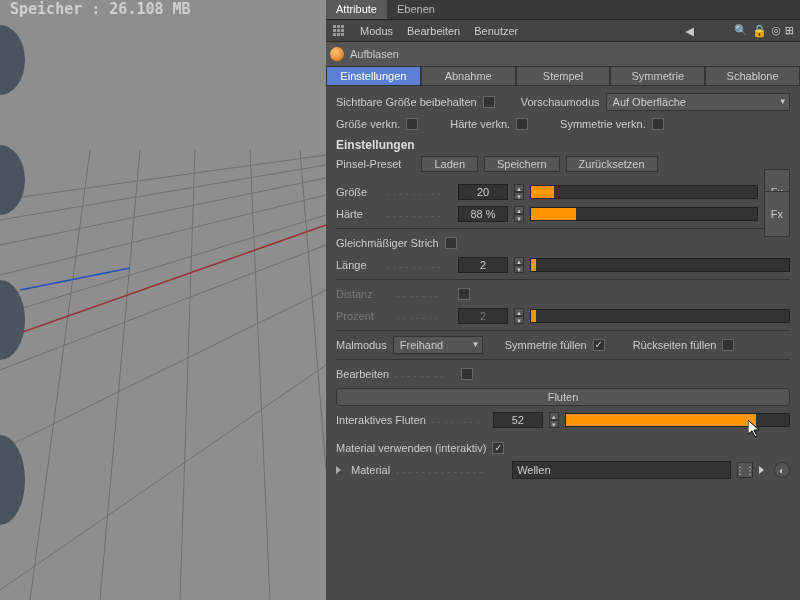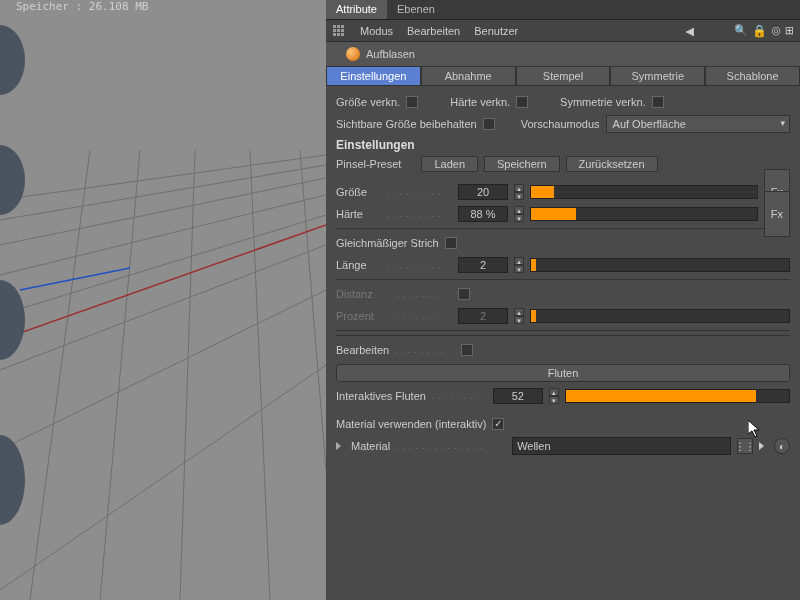--- a/index.html
+++ b/index.html
@@ -1,28 +1,28 @@
 <!DOCTYPE html>
 <html><head>
 <meta charset="utf-8">
 <style>
 * { box-sizing: border-box; margin: 0; padding: 0; font-family: Arial, sans-serif; }
 body { width: 800px; height: 600px; background: #4a4a4a; overflow: hidden; font-size: 11px; color: #ccc; }
 .viewport { position: absolute; left: 0; top: 0; width: 326px; height: 600px; background: #8e8e8e; overflow: hidden; }
-.viewport-info { position: absolute; top: 0; left: 16px; font-family: monospace; font-size: 11px; color: #d0d0d0; }
+.viewport-info { position: absolute; top: 0; left: 10px; font-family: monospace; font-size: 15px; color: #d0d0d0; font-weight: bold; }
 .viewport-grid { position: absolute; top: 0; left: 0; width: 100%; height: 100%; }
 .panel { position: absolute; left: 326px; top: 0; width: 474px; height: 600px; background: #4a4a4a; }
 .tab-row { display: flex; height: 20px; background: #3a3a3a; border-bottom: 1px solid #222; }
 .tab { padding: 3px 10px; font-size: 11px; color: #bbb; cursor: pointer; }
 .tab.active { background: #5a5a5a; color: #fff; }
 .menu-row { display: flex; align-items: center; height: 22px; background: #444; padding: 0 6px; gap: 14px; border-bottom: 1px solid #2a2a2a; }
 .menu-item { font-size: 11px; color: #ccc; cursor: pointer; }
 .menu-icon { width: 14px; height: 14px; display: inline-block; }
 .menu-right { margin-left: auto; display: flex; gap: 4px; align-items: center; }
-.tool-header { display: flex; align-items: center; height: 24px; background: #555; padding: 0 20px; gap: 6px; }
+.tool-header { display: flex; align-items: center; height: 24px; background: #555; padding: 0 4px; gap: 6px; }
 .ball-icon { width: 14px; height: 14px; border-radius: 50%; background: radial-gradient(circle at 35% 35%, #ffc37a, #d66a00); }
 .sub-tab-row { display: flex; height: 20px; background: #3a3a3a; }
 .sub-tab { flex: 1; text-align: center; padding: 3px 2px; font-size: 11px; color: #ccc; background: #555; border: 1px solid #333; cursor: pointer; }
 .sub-tab.active { background: #5b7fd1; color: #fff; }
 .content { padding: 6px 10px; }
 .row { display: flex; align-items: center; height: 20px; margin-bottom: 2px; gap: 6px; }
 .row-label { color: #ccc; font-size: 11px; white-space: nowrap; }
 .dots { color: #888; font-size: 8px; letter-spacing: 1px; overflow: hidden; }
 .checkbox { width: 12px; height: 12px; background: #333; border: 1px solid #666; display: inline-block; }
 .checkbox.checked::after { content: "✓"; color: #ccc; font-size: 10px; line-height: 10px; display: block; text-align: center; }
@@ -118,35 +118,35 @@
   <div class="sub-tab-row">
     <div class="sub-tab active">Einstellungen</div>
     <div class="sub-tab">Abnahme</div>
     <div class="sub-tab">Stempel</div>
     <div class="sub-tab">Symmetrie</div>
     <div class="sub-tab">Schablone</div>
   </div>
 
   <div class="content">
     <div class="row">
-      <span class="row-label">Größe verkn.</span>
-      <span class="checkbox"></span>
-      <span style="width:20px"></span>
-      <span class="row-label">Härte verkn.</span>
-      <span class="checkbox"></span>
-      <span style="width:20px"></span>
-      <span class="row-label">Symmetrie verkn.</span>
-      <span class="checkbox"></span>
-    </div>
-    <div class="row">
       <span class="row-label">Sichtbare Größe beibehalten</span>
       <span class="checkbox"></span>
       <span style="width:14px"></span>
       <span class="row-label">Vorschaumodus</span>
       <span class="dropdown" style="flex:1">Auf Oberfläche</span>
+    </div>
+    <div class="row">
+      <span class="row-label">Größe verkn.</span>
+      <span class="checkbox"></span>
+      <span style="width:20px"></span>
+      <span class="row-label">Härte verkn.</span>
+      <span class="checkbox"></span>
+      <span style="width:20px"></span>
+      <span class="row-label">Symmetrie verkn.</span>
+      <span class="checkbox"></span>
     </div>
 
     <div class="section-title">Einstellungen</div>
     <div class="row">
       <span class="row-label">Pinsel-Preset</span>
       <span style="width:8px"></span>
       <span class="btn">Laden</span>
       <span class="btn">Speichern</span>
       <span class="btn">Zurücksetzen</span>
     </div>
@@ -206,20 +206,30 @@
       <span class="num-input disabled">2</span>
       <span class="spinner">
           <span>▴</span>
           <span>▾</span>
         </span>
       <div class="slider">
           <div class="slider-fill" style="width:2%"></div>
         </div>
     </div>
     <div class="divider"></div>
+    <div class="row">
+      <span class="row-label">Malmodus</span>
+      <span class="dropdown" style="width:90px">Freihand</span>
+      <span style="width:10px"></span>
+      <span class="row-label">Symmetrie füllen</span>
+      <span class="checkbox checked"></span>
+      <span style="width:16px"></span>
+      <span class="row-label">Rückseiten füllen</span>
+      <span class="checkbox"></span>
+    </div>
     <div class="divider"></div>
     <div class="row">
       <span class="row-label">Bearbeiten</span>
       <span class="dots" style="width:60px">. . . . . . . .</span>
       <span class="checkbox"></span>
     </div>
     <div class="wide-btn">Fluten</div>
     <div class="row">
       <span class="row-label">Interaktives Fluten</span>
       <span class="dots" style="width:55px">. . . . . . . .</span>

